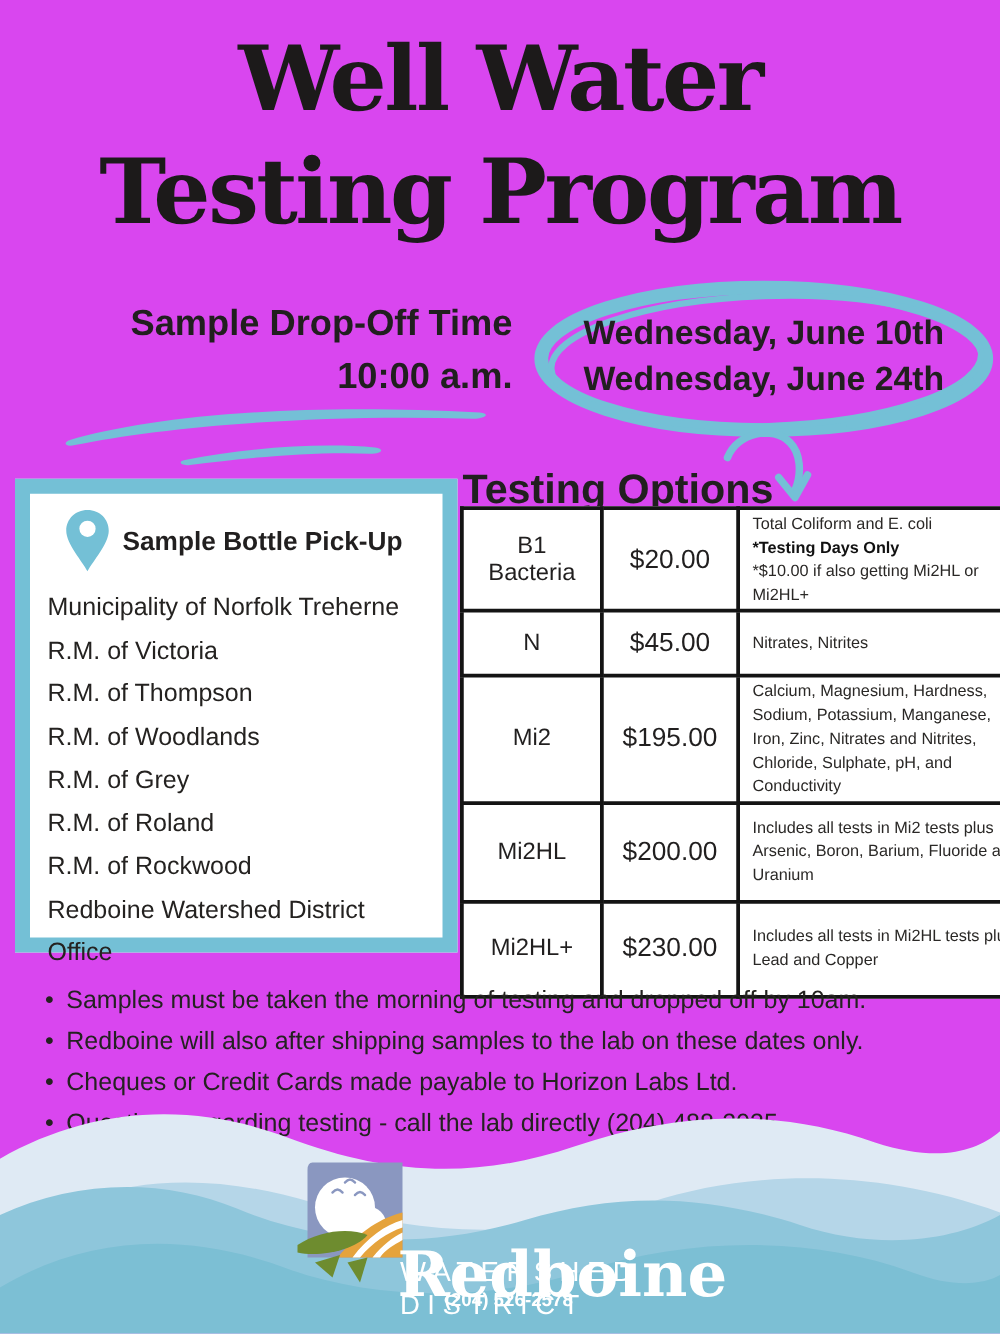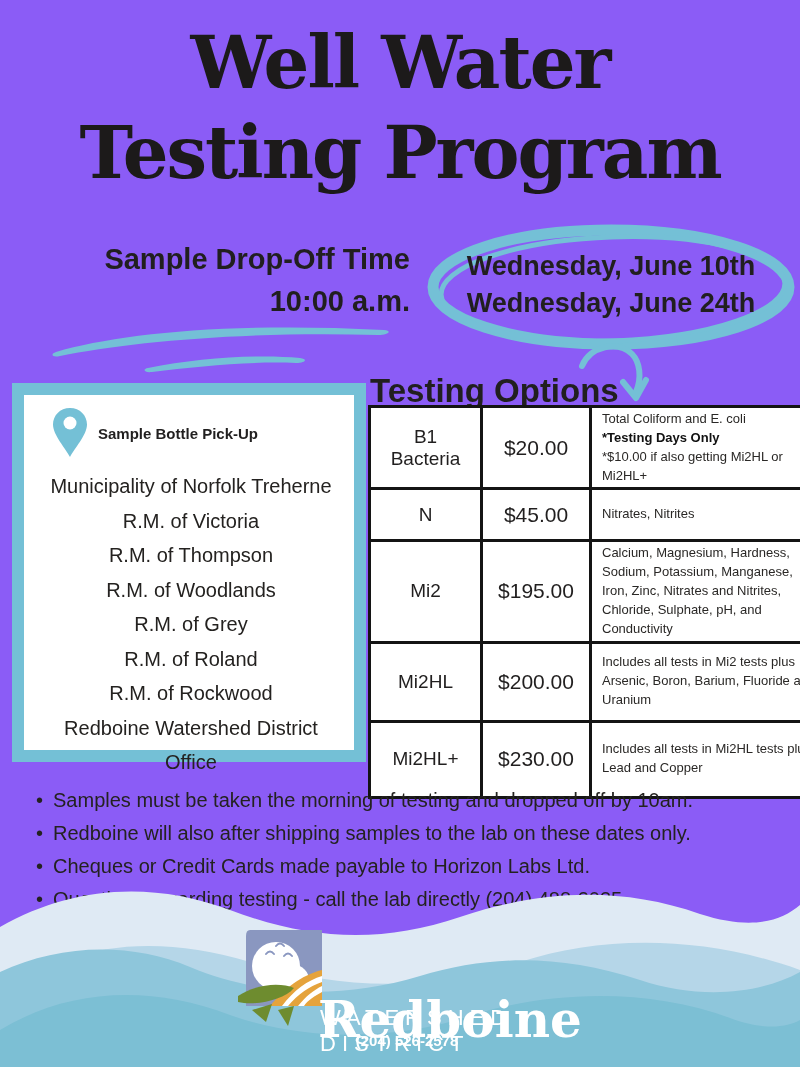--- a/index.html
+++ b/index.html
@@ -1,17 +1,17 @@
 <!DOCTYPE html>
 <html><head>
 <meta charset="utf-8">
 <style>
   html,body{margin:0;padding:0;background:#ffffff;}
   #poster{
-    position:relative;width:800px;height:1067px;background:#8b5cf6;overflow:hidden;
+    position:relative;width:800px;height:1067px;background:#d946ef;overflow:hidden;
     font-family:"Liberation Sans",sans-serif;color:#211f1f;
   }
   
   .title{
     position:absolute;top:18px;left:0;width:800px;text-align:center;
     font-family:"DejaVu Serif",serif;font-weight:bold;font-size:72px;
     line-height:90px;letter-spacing:-2px;color:#1c1a1a;
   }
   
   .dropoff{position:absolute;left:20px;top:238px;width:390px;text-align:right;}
@@ -26,23 +26,23 @@
   }
   
   .testing-heading{position:absolute;left:370px;top:372px;font-size:33px;font-weight:bold;}
   .arrow{position:absolute;left:578px;top:338px;}
   
   .locbox{
     position:absolute;left:12px;top:383px;width:354px;height:379px;
     border:12px solid #74c0d6;background:#ffffff;box-sizing:border-box;
   }
   .locbox-head{display:flex;align-items:center;gap:10px;padding:12px 6px 4px 28px;}
-  .locbox-head .ht{font-size:15px;font-weight:bold;line-height:29px;}
+  .locbox-head .ht{font-size:21px;font-weight:bold;line-height:29px;}
   .loclist{list-style:none;margin:6px 0 0 0;padding:0 10px 0 14px;}
-  .loclist li{font-size:20px;line-height:34.5px;color:#242220;text-align:center;}
+  .loclist li{font-size:20px;line-height:34.5px;color:#242220;}
   
   .ptable{
     position:absolute;left:368px;top:405px;width:420px;border-collapse:collapse;
     table-layout:fixed;background:#fff;
   }
   .ptable td{border:3px solid #141414;padding:2px 6px;vertical-align:middle;}
   .ptable .c-name{width:97px;text-align:center;font-size:19px;}
   .ptable .c-price{width:94px;text-align:center;font-size:21px;}
   .ptable .c-desc{width:214px;font-size:13px;line-height:1.45;padding-left:10px;padding-right:8px;color:#2a2826;}
   .ptable .c-desc .bold{font-weight:bold;color:#111;}

